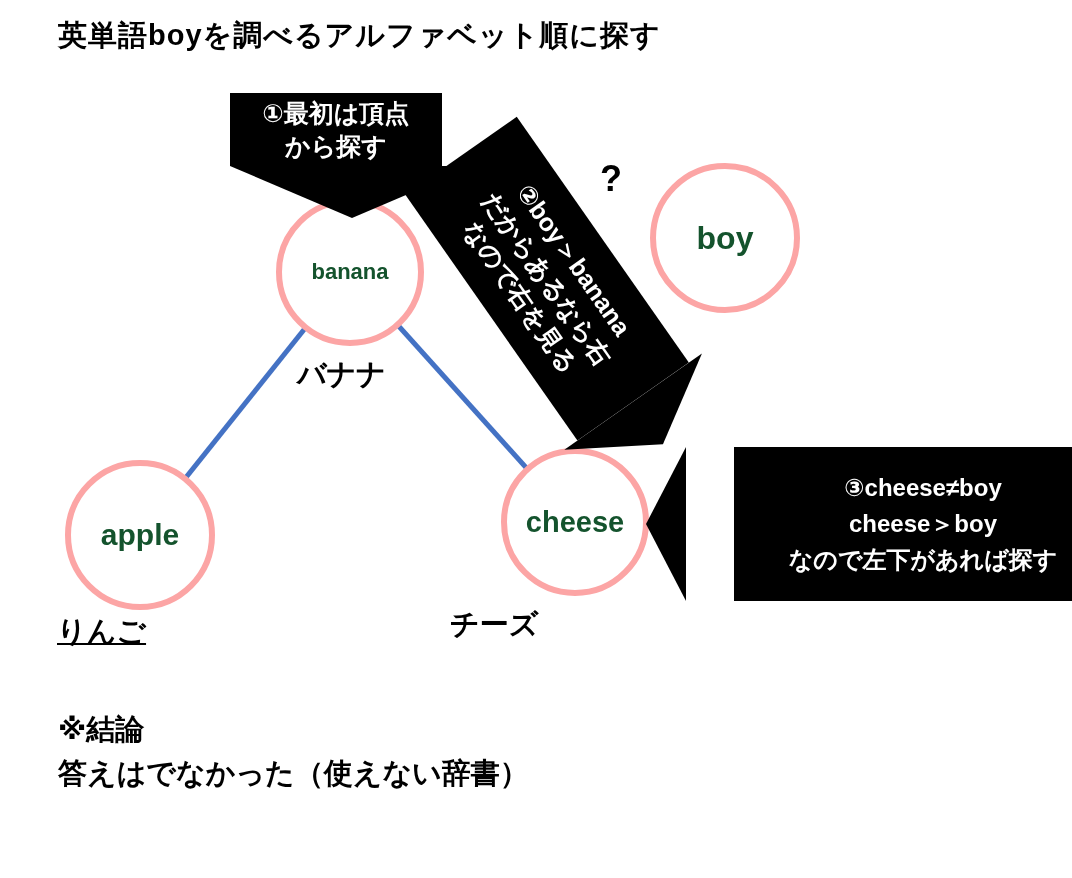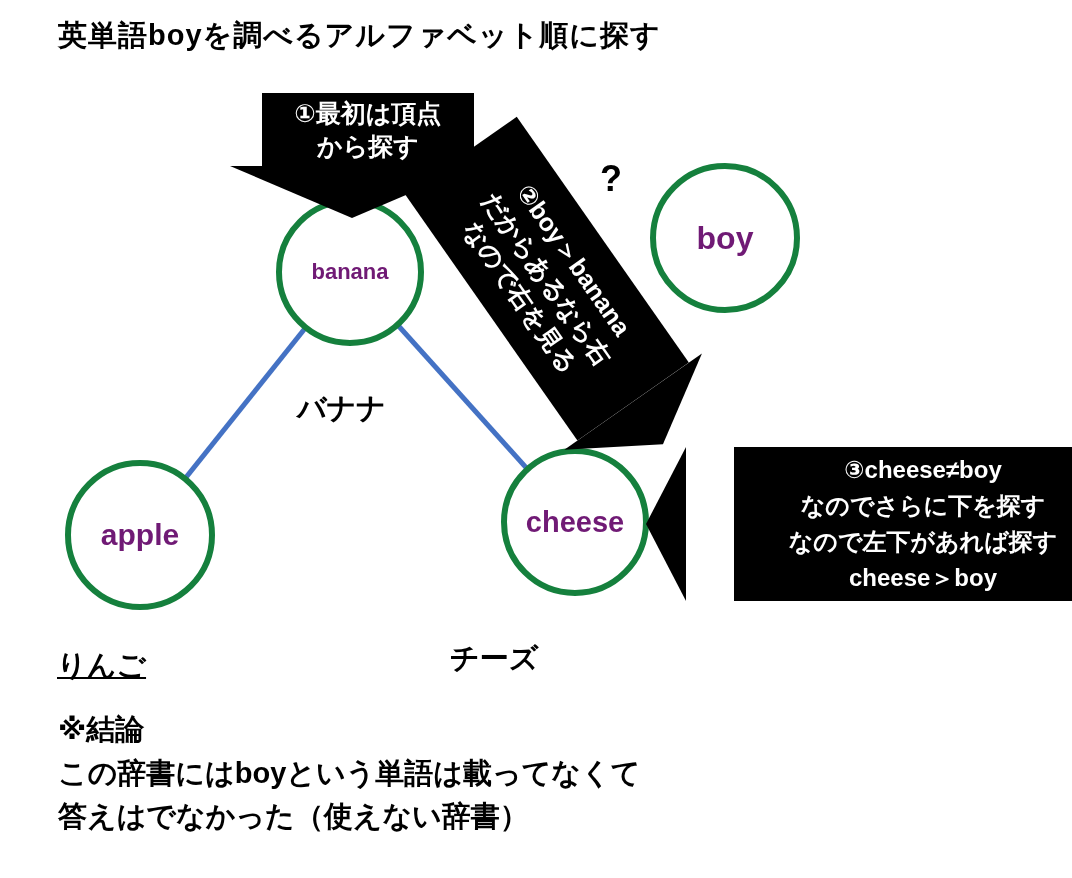--- a/index.html
+++ b/index.html
@@ -12,37 +12,37 @@
     color: #000;
   }
   .title {
     position: absolute; left: 58px; top: 16px;
     font-size: 29px; font-weight: bold; letter-spacing: 1px;
   }
   
   .edges { position: absolute; left: 0; top: 0; z-index: 1; }
   
   .node {
-    position: absolute; border: 6px solid #15803d; border-radius: 50%;
+    position: absolute; border: 6px solid #fca5a5; border-radius: 50%;
     background: #ffffff; z-index: 2;
     display: flex; align-items: center; justify-content: center;
-    font-weight: bold; color: #701a75; text-align: right;
+    font-weight: bold; color: #14532d; text-align: right;
   }
   .node-banana { left: 276px; top: 198px; width: 148px; height: 148px; font-size: 22px; }
   .node-apple  { left: 65px;  top: 460px; width: 150px; height: 150px; font-size: 30px; }
   .node-cheese { left: 501px; top: 448px; width: 148px; height: 148px; font-size: 29px; }
   .node-boy    { left: 650px; top: 163px; width: 150px; height: 150px; font-size: 32px; }
-  .sublabel { position: absolute; font-size: 29px; font-weight: bold; z-index: 2; margin-top: 34px; }
+  .sublabel { position: absolute; font-size: 29px; font-weight: bold; z-index: 2; }
   .sub-banana { left: 297px; top: 355px; }
   .sub-apple  { left: 57px;  top: 612px; text-decoration: underline; }
   .sub-cheese { left: 450px; top: 605px; }
   .qmark { position: absolute; left: 600px; top: 158px; font-size: 36px; font-weight: bold; z-index: 2; }
   
   .banner { position: absolute; z-index: 3; color: #fff; font-weight: bold; }
-  .step1 { left: 230px; top: 93px; width: 244px; display: flex; flex-direction: column; align-items: flex-end; }
+  .step1 { left: 230px; top: 93px; width: 244px; display: flex; flex-direction: column; align-items: flex-start; }
   .step1-body {
     background: #000; width: 212px; min-height: 68px; padding: 4px 2px;
     display: flex; flex-direction: column; align-items: center; justify-content: center;
     font-size: 25px; line-height: 1.3; text-align: center;
   }
   .step1-head {
     width: 0; height: 0;
     border-left: 122px solid transparent; border-right: 122px solid transparent;
     border-top: 52px solid #000;
   }
@@ -118,23 +118,21 @@
     <div>だからあるなら右</div>
     <div>なので右を見る</div>
   </div>
   <div class="step2-head"></div>
 </div>
 
 <div class="banner step3">
   <div class="step3-head"></div>
   <div class="step3-body">
     <div>③cheese≠boy</div>
-    <div>なのでさらに下を探す</div>
+    <div>cheese＞boy</div>
     <div>なので左下があれば探す</div>
-    <div>cheese＞boy</div>
   </div>
 </div>
 
 <div class="conclusion">
   <div>※結論</div>
-  <div>この辞書にはboyという単語は載ってなくて</div>
   <div>答えはでなかった（使えない辞書）</div>
 </div>
 
 </body></html>

